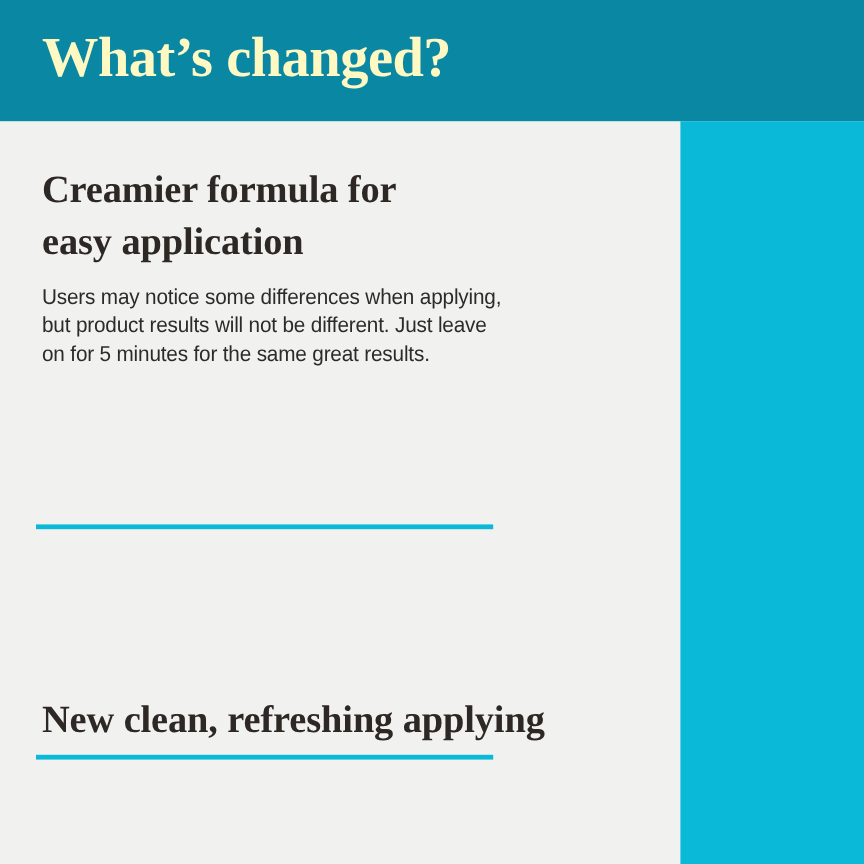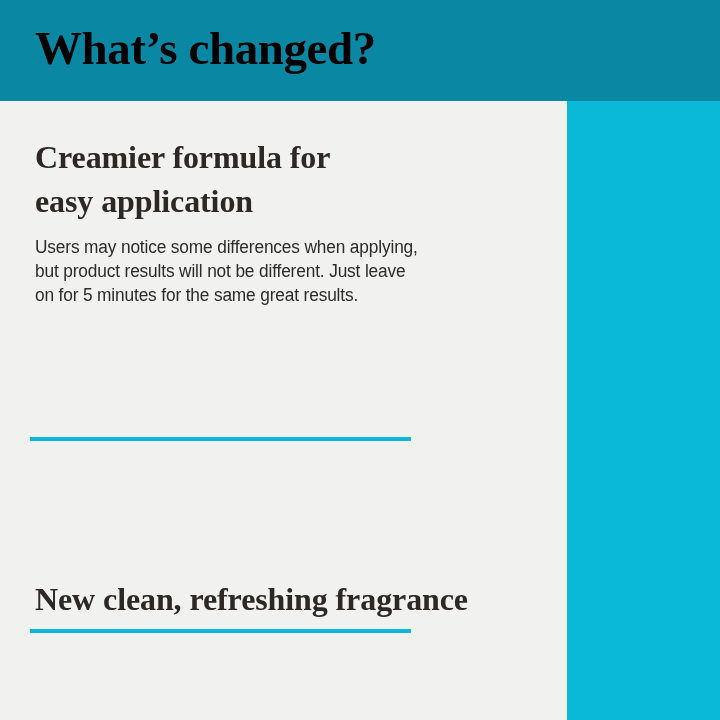--- a/index.html
+++ b/index.html
@@ -34,21 +34,21 @@
   #header-title {
     position: absolute;
     left: 35px;
     top: 19px;
     margin: 0;
     font-family: "Liberation Serif", serif;
     font-weight: bold;
     font-size: 47px;
     line-height: 58px;
     letter-spacing: -0.4px;
-    color: #000000;
+    color: #fef9c3;
     white-space: nowrap;
   }
 
   
   #accent-column {
     position: absolute;
     left: 567px;
     top: 101px;
     width: 153px;
     height: 619px;
@@ -129,18 +129,18 @@
 but product results will not be different.  Just leave
 on for 5 minutes for the same great results.</p>
     </div>
 
     <div class="divider" id="divider-1"></div>
 
 
     <div class="divider" id="divider-2"></div>
 
     <div class="section" id="section-3">
-      <h2 class="section-heading">New clean, refreshing fragrance</h2>
+      <h2 class="section-heading">New clean, refreshing applying</h2>
     </div>
 
   </div>
 
 </div>
 
 </body></html>

